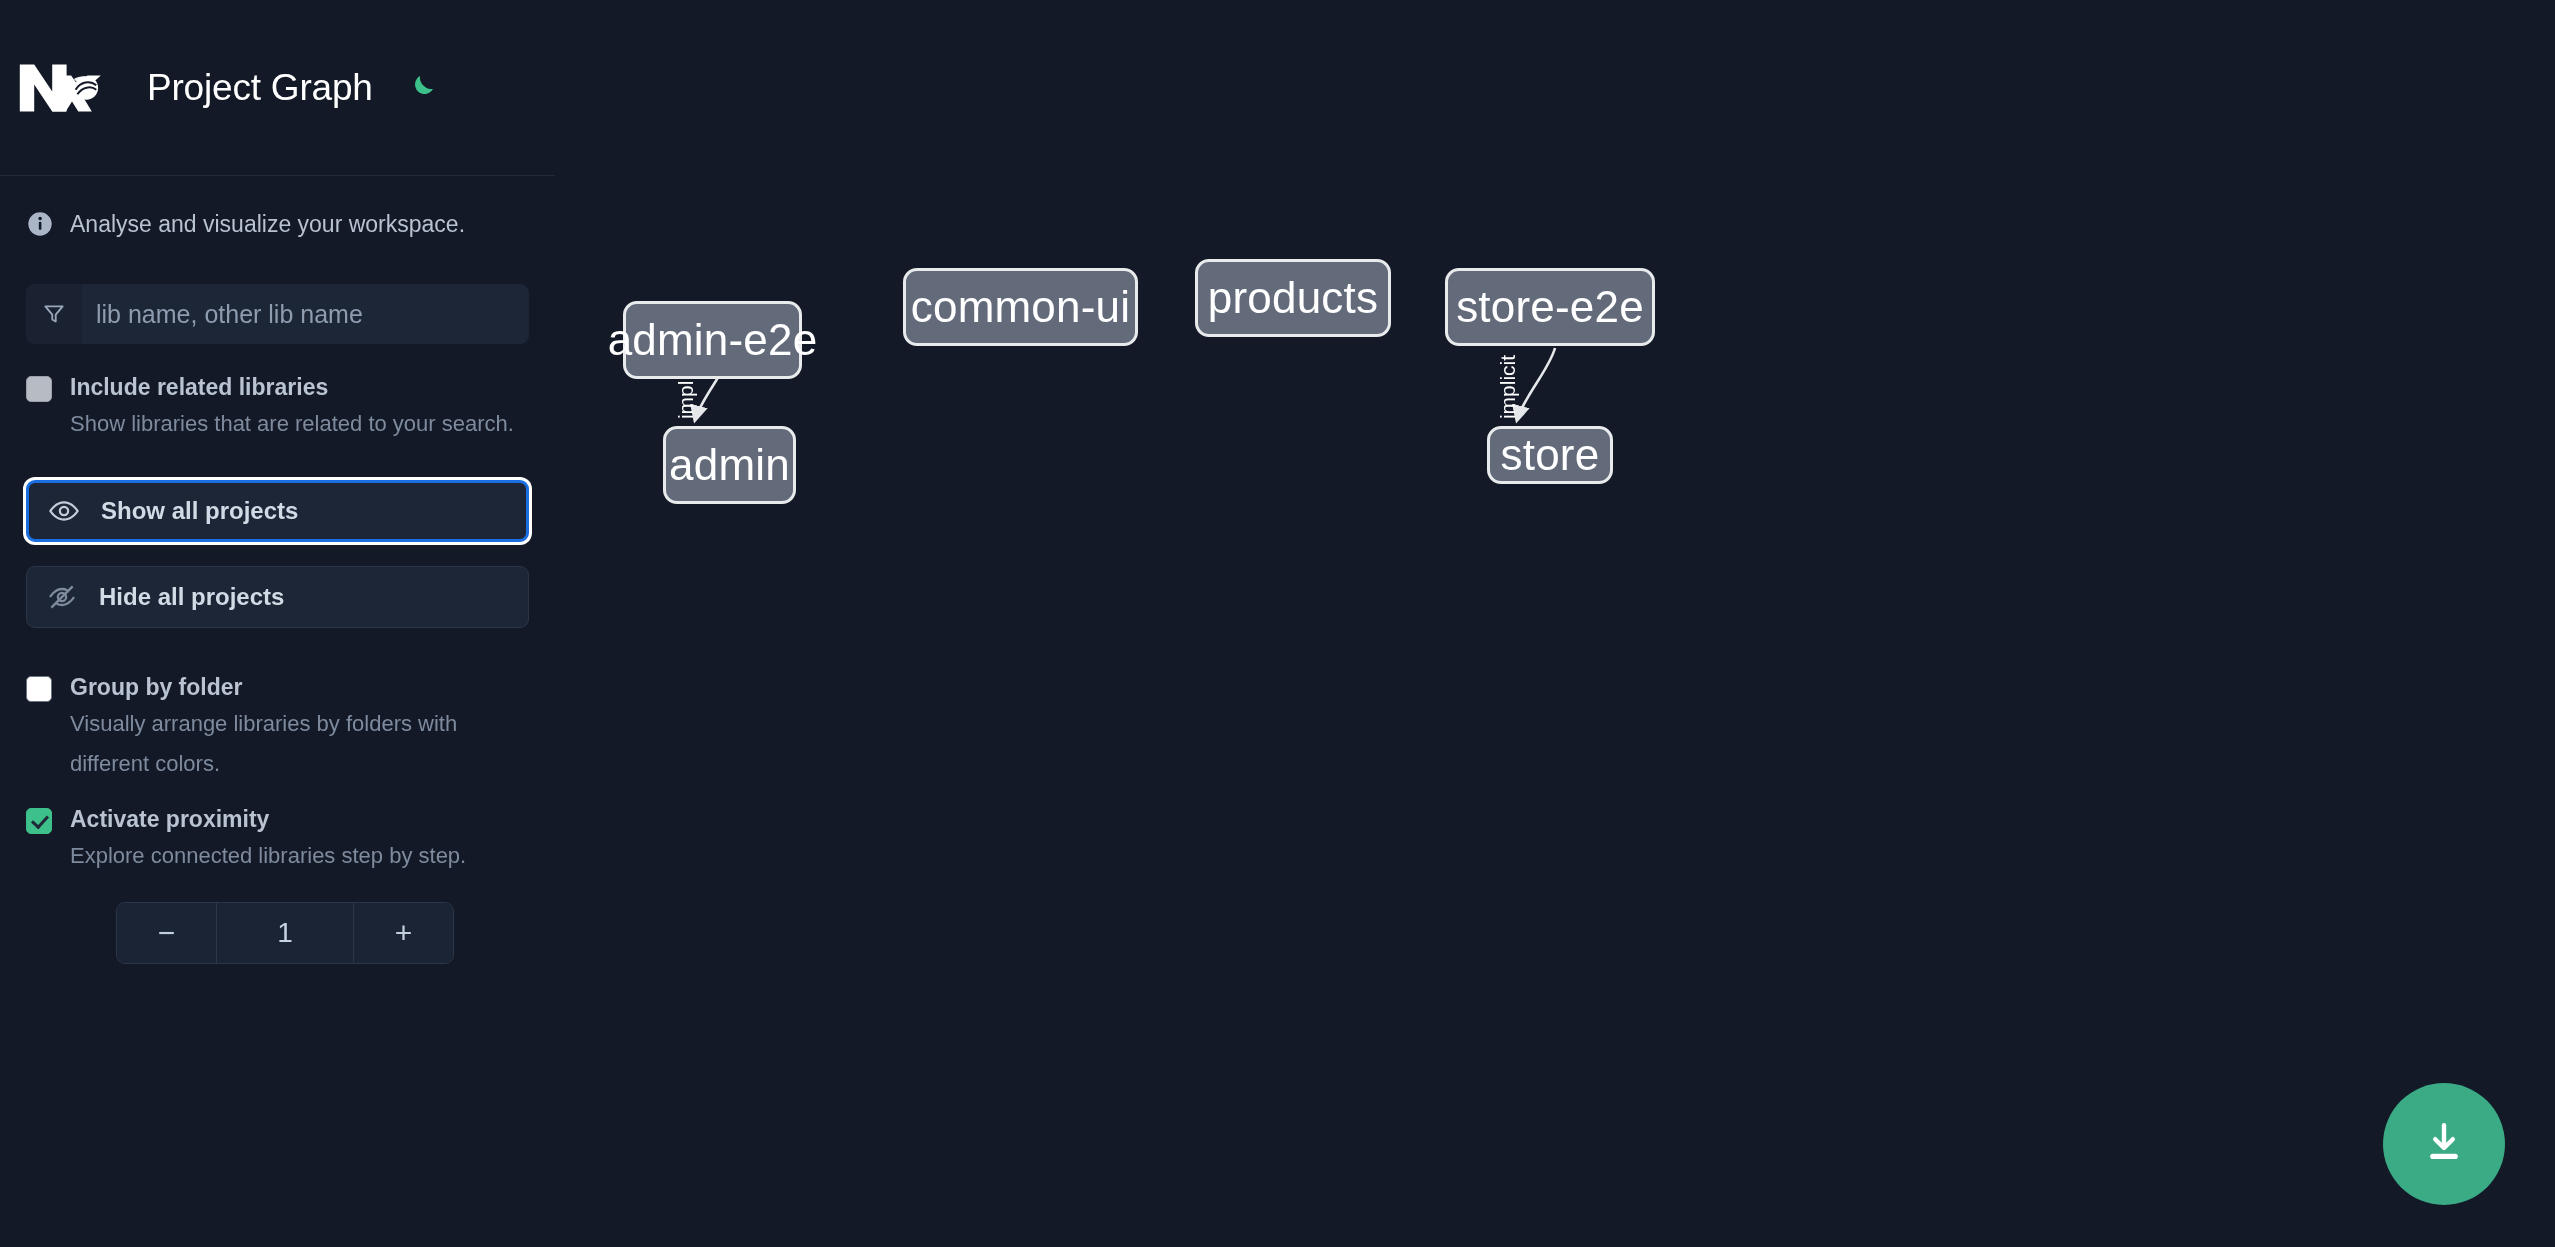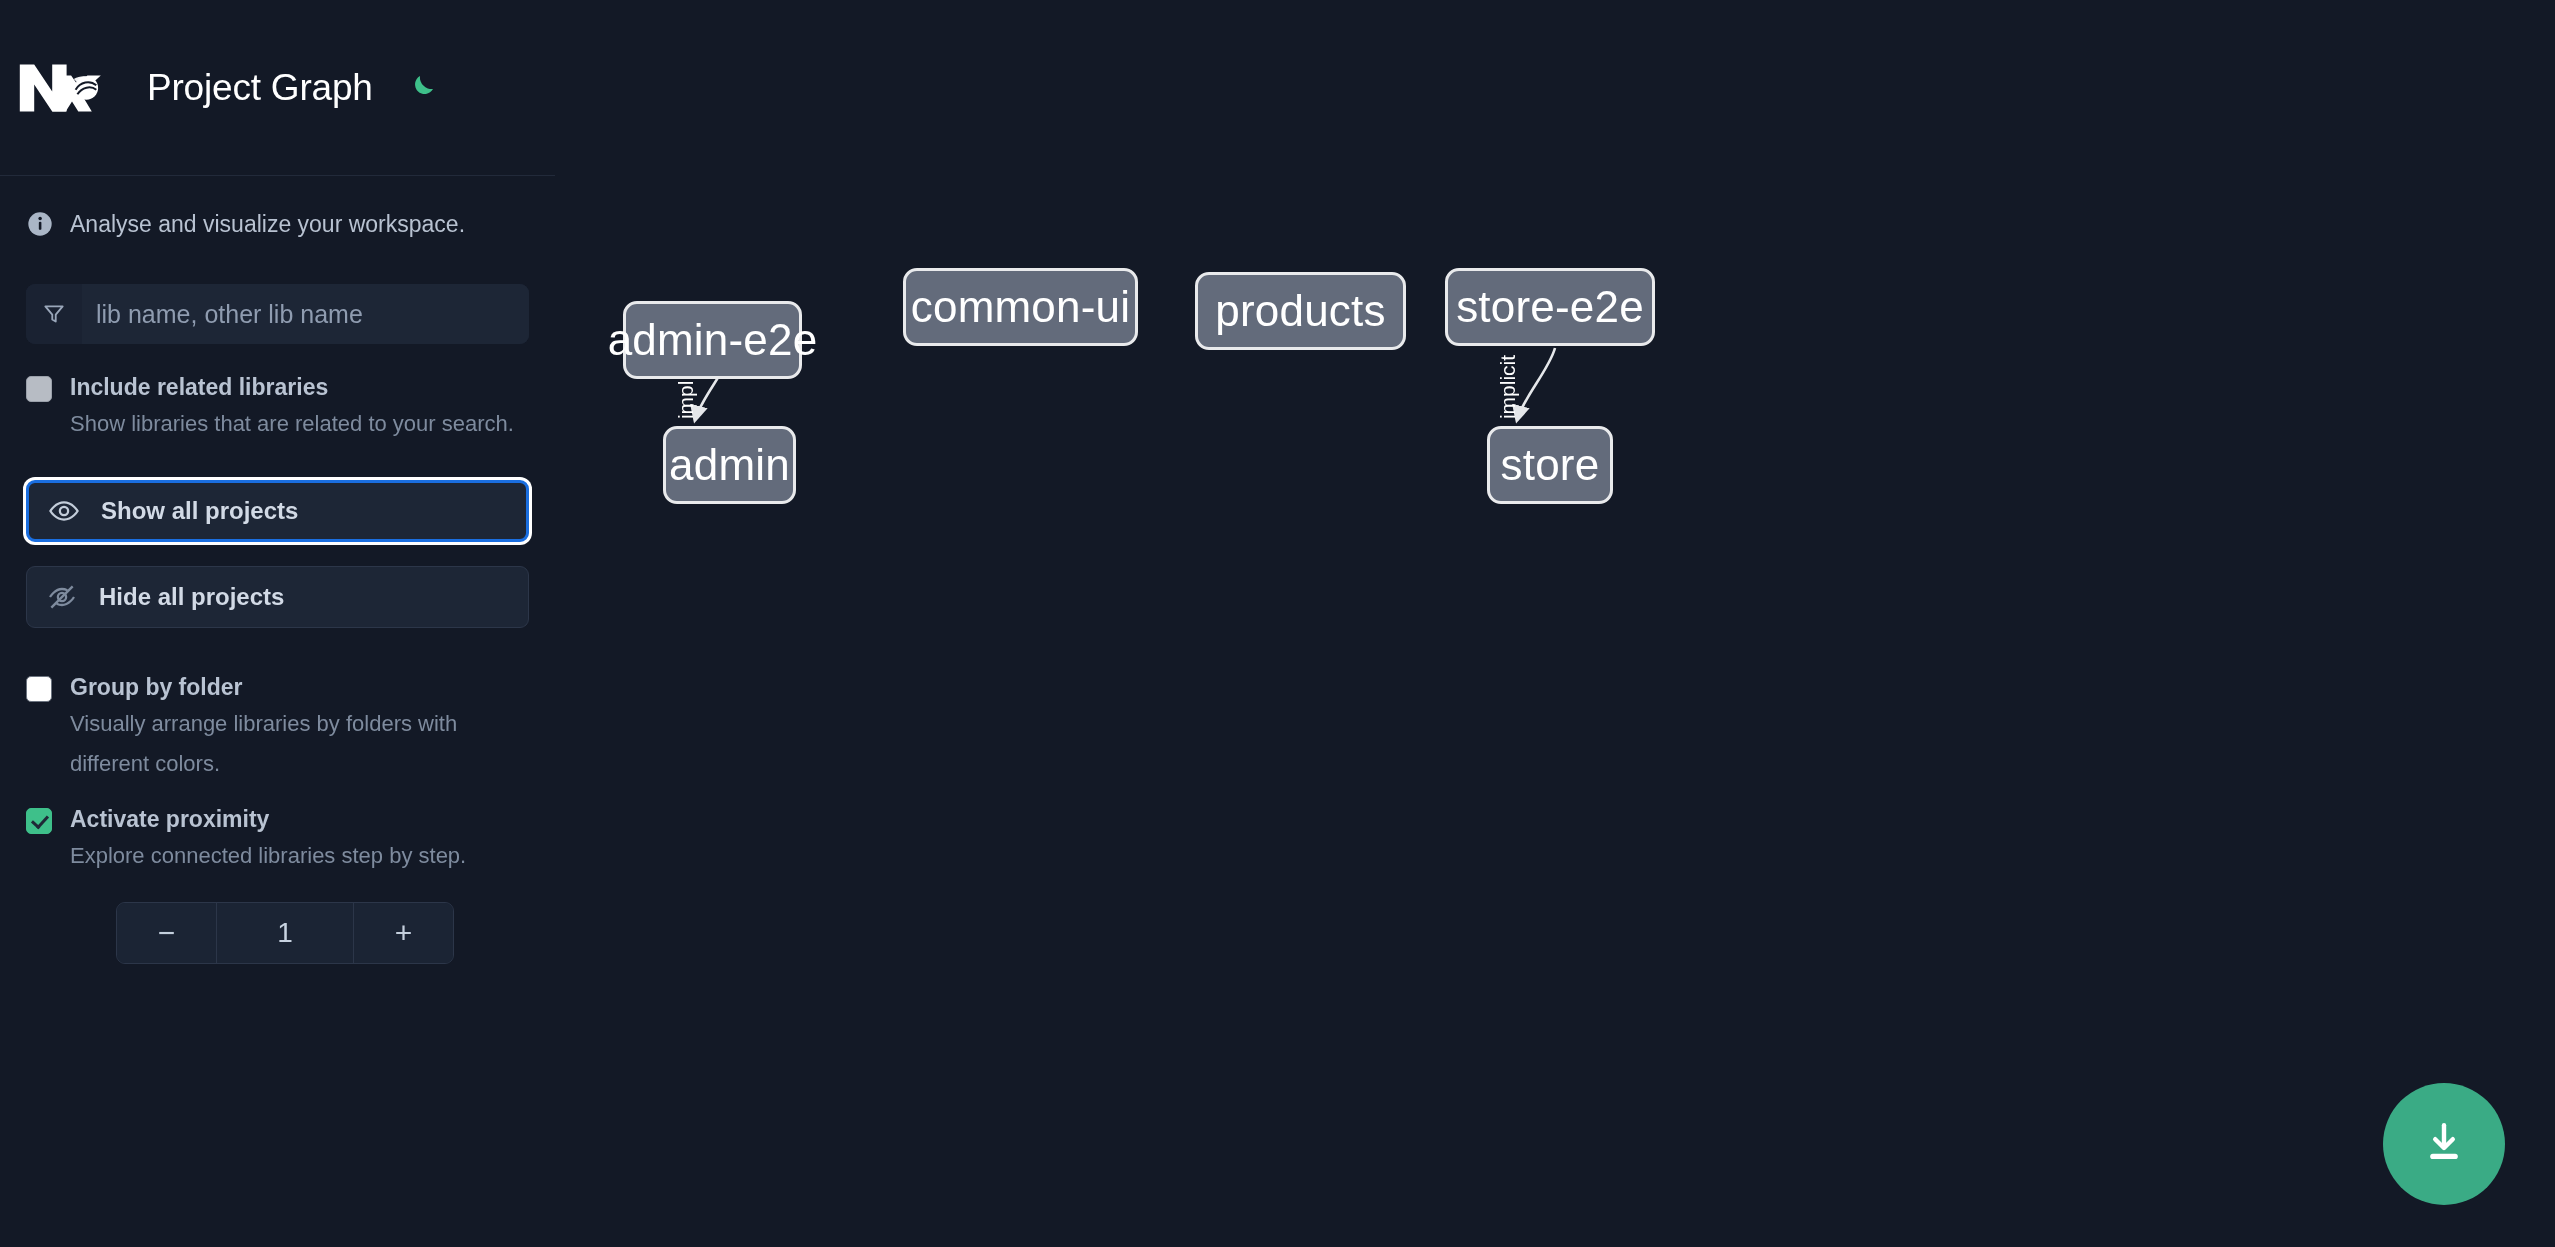--- a/index.html
+++ b/index.html
@@ -346,24 +346,24 @@
       </defs>
       <path d="M 178 348 C 172 370 146 398 140 420" fill="none" stroke="#e5e7ea" stroke-width="2.6" marker-end="url(#arrow)"></path>
       <path d="M 1000 348 C 994 370 968 398 962 420" fill="none" stroke="#e5e7ea" stroke-width="2.6" marker-end="url(#arrow)"></path>
     </svg>
 
     <div class="edge-label" style="left:99px; top:375px;">implicit</div>
     <div class="edge-label" style="left:921px; top:375px;">implicit</div>
 
     <div class="node" style="left:68px; top:268px; width:179px; height:78px;margin-top:33px;">admin-e2e</div>
     <div class="node" style="left:348px; top:268px; width:235px; height:78px;">common-ui</div>
-    <div class="node" style="left:640px; top:272px; width:211px; height:78px;">products</div>
+    <div class="node" style="left:640px; top:259px; width:196px; height:78px;">products</div>
     <div class="node" style="left:890px; top:268px; width:210px; height:78px;">store-e2e</div>
     <div class="node" style="left:108px; top:426px; width:133px; height:78px;">admin</div>
-    <div class="node" style="left:932px; top:426px; width:126px; height:78px;">store</div>
+    <div class="node" style="left:932px; top:426px; width:126px; height:58px;">store</div>
 
     <div class="fab">
       <span>
         <svg viewBox="0 0 24 24" width="48" height="48" aria-hidden="true">
           <line x1="12" y1="3.6" x2="12" y2="14.6" stroke="#ffffff" stroke-width="2.2" stroke-linecap="round"></line>
           <path d="M7.6 10.6 L12 15 L16.4 10.6" fill="none" stroke="#ffffff" stroke-width="2.2" stroke-linecap="round" stroke-linejoin="round"></path>
           <line x1="6.4" y1="19.2" x2="17.6" y2="19.2" stroke="#ffffff" stroke-width="2.6" stroke-linecap="round"></line>
         </svg>
       </span>
     </div>

